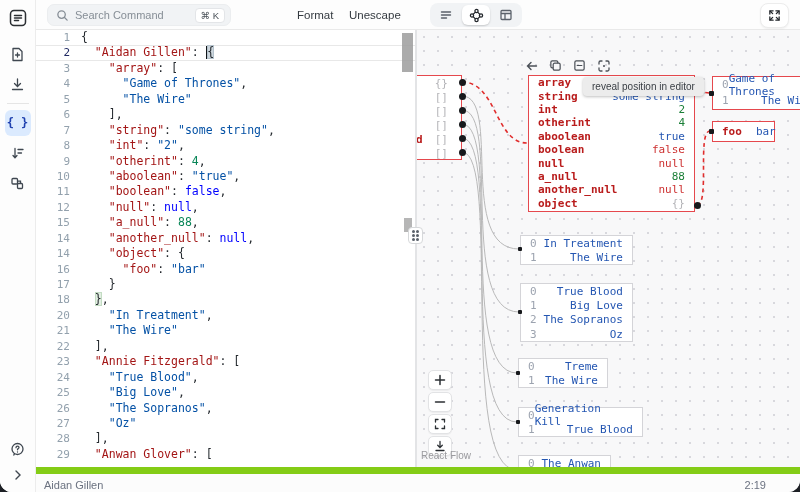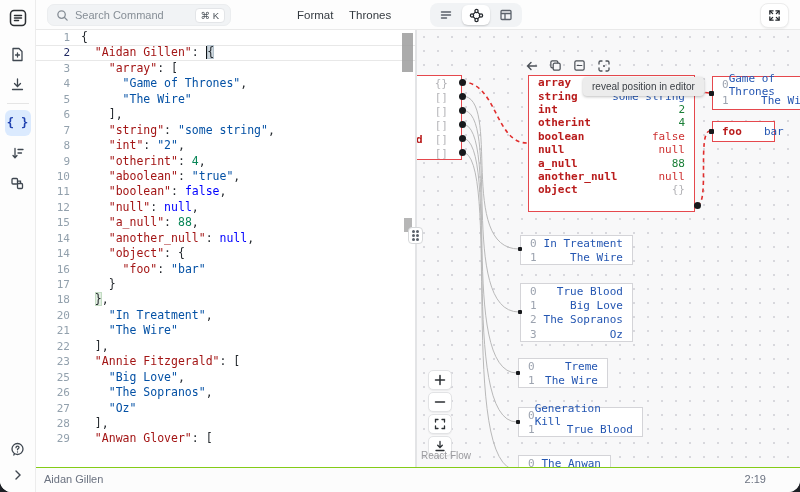--- a/index.html
+++ b/index.html
@@ -61,40 +61,40 @@
   .nidx { color:#9ca3af; }
   .nv-string { color:#2456b2; } .nv-number { color:#1a7f37; } .nv-null { color:#cd3131; }
   .nv-bool-f { color:#cd3131; } .nv-bool-t { color:#2456b2; } .nv-glyph { color:#b4b4b8; }
   #node-root { left:-90px; top:45px; width:135px; height:85px; }
   #node-root .nrow { height:14.16px; justify-content:flex-end; gap:12px; padding-right:13px; }
   #node-selected { left:111px; top:45px; width:167px; height:137px; }
   #node-selected .nrow { height:13.4px; }
   #node-array { left:295px; top:46px; width:112px; height:34px; }
   #node-array .nrow { height:15.5px; }
   #node-foo { left:295px; top:91px; width:63px; height:21px; }
-  #node-foo .nrow { height:18px; justify-content:flex-start; gap:22px; }
+  #node-foo .nrow { height:18px; justify-content:flex-start; gap:14px; }
   .child .nrow { height:14.4px; }
   #node-amy { left:103px; top:205px; width:113px; height:30px; }
   #node-annie { left:103px; top:253px; width:113px; height:59px; }
   #node-anwan { left:101px; top:328px; width:90px; height:30px; }
   #node-alexander { left:101px; top:377px; width:125px; height:30px; }
   #node-clarke { left:101px; top:425px; width:93px; height:30px; }
   .port { position:absolute; background:#17191c; border-radius:50%; z-index:6; }
   .port.sq { border-radius:1px; }
 
   .node-toolbar { position:absolute; left:107px; top:28px; display:flex; gap:9px; align-items:center; color:#4b5057; z-index:7; }
   .nt-btn { width:15px; height:15px; display:flex; align-items:center; justify-content:center; }
   .tooltip { position:absolute; left:166px; top:47px; height:19px; background:#ececec; border-radius:4px; box-shadow:0 1px 3px rgba(0,0,0,.25); font-size:10px; color:#3b4046; display:flex; align-items:center; padding:0 9px; z-index:10; white-space:nowrap; }
 
   .zoom-panel { position:absolute; left:11px; top:340px; display:flex; flex-direction:column; gap:2px; z-index:8; }
   .zoom-btn { width:24px; height:20px; background:#fff; border:1px solid #e2e3e5; border-radius:5px; box-shadow:0 1px 1px rgba(0,0,0,.05); display:flex; align-items:center; justify-content:center; color:#2b2f33; font-size:13px; }
   .rf-attribution { position:absolute; left:4px; bottom:6px; font-size:10px; color:#9b9b9f; z-index:8; }
 
   
-  .statusbar { position:absolute; left:0; right:0; bottom:0; height:25px; background:#fcfcfc; border-top:1px solid #84cc16; z-index:25; font-size:11px; color:#6b7280; }
+  .statusbar { position:absolute; left:0; right:0; bottom:0; height:25px; background:#fcfcfc; border-top:7px solid #84cc16; z-index:25; font-size:11px; color:#6b7280; }
   .sb-path { position:absolute; left:44px; top:5px; }
   .sb-pos { position:absolute; right:34px; top:5px; }
 </style>
 </head>
 <body>
 
 <div class="app">
 
   <div class="sidebar">
     <div class="sb-icon sb-logo">
@@ -150,21 +150,21 @@
   <div class="header">
     <div class="search-bar">
       <svg width="13" height="13" viewBox="0 0 14 14" fill="none" stroke="#868e96" stroke-width="1.4" stroke-linecap="round">
           <circle cx="6" cy="6" r="4"></circle>
           <path d="M9.2 9.2L12 12"></path>
         </svg>
       <span class="ph">Search Command</span>
       <span class="kbd">⌘ K</span>
     </div>
     <div class="hbtn format">Format</div>
-    <div class="hbtn unescape">Thrones</div>
+    <div class="hbtn unescape">Unescape</div>
 
     <div class="seg">
       <div class="seg-btn">
         <svg width="14" height="14" viewBox="0 0 14 14" fill="none" stroke="currentColor" stroke-width="1.4" stroke-linecap="round">
             <path d="M2.5 4h9M2.5 7h9M2.5 10h5"></path>
           </svg>
       </div>
       <div class="seg-btn active">
         <svg width="15" height="15" viewBox="0 0 15 15" fill="none" stroke="currentColor" stroke-width="1.3">
             <circle cx="7.5" cy="3" r="1.6"></circle>
@@ -207,20 +207,21 @@
         <div class="editor-line"><span class="line-number">15</span><span class="line-code"><span>    </span><span class="tok-k">"a_null"</span><span class="tok-p">: </span><span class="tok-n">88</span><span class="tok-p">,</span></span></div>
         <div class="editor-line"><span class="line-number">14</span><span class="line-code"><span>    </span><span class="tok-k">"another_null"</span><span class="tok-p">: </span><span class="tok-kw">null</span><span class="tok-p">,</span></span></div>
         <div class="editor-line"><span class="line-number">14</span><span class="line-code"><span>    </span><span class="tok-k">"object"</span><span class="tok-p">: {</span></span></div>
         <div class="editor-line"><span class="line-number">16</span><span class="line-code"><span>      </span><span class="tok-k">"foo"</span><span class="tok-p">: </span><span class="tok-s">"bar"</span></span></div>
         <div class="editor-line"><span class="line-number">17</span><span class="line-code"><span>    </span><span class="tok-p">}</span></span></div>
         <div class="editor-line"><span class="line-number">18</span><span class="line-code"><span>  </span><span class="tok-pm2">}</span><span class="tok-p">,</span></span></div>
         <div class="editor-line"><span class="line-number">20</span><span class="line-code"><span>    </span><span class="tok-s">"In Treatment"</span><span class="tok-p">,</span></span></div>
         <div class="editor-line"><span class="line-number">21</span><span class="line-code"><span>    </span><span class="tok-s">"The Wire"</span></span></div>
         <div class="editor-line"><span class="line-number">22</span><span class="line-code"><span>  </span><span class="tok-p">],</span></span></div>
         <div class="editor-line"><span class="line-number">23</span><span class="line-code"><span>  </span><span class="tok-k">"Annie Fitzgerald"</span><span class="tok-p">: [</span></span></div>
+        <div class="editor-line"><span class="line-number">24</span><span class="line-code"><span>    </span><span class="tok-s">"True Blood"</span><span class="tok-p">,</span></span></div>
         <div class="editor-line"><span class="line-number">25</span><span class="line-code"><span>    </span><span class="tok-s">"Big Love"</span><span class="tok-p">,</span></span></div>
         <div class="editor-line"><span class="line-number">26</span><span class="line-code"><span>    </span><span class="tok-s">"The Sopranos"</span><span class="tok-p">,</span></span></div>
         <div class="editor-line"><span class="line-number">27</span><span class="line-code"><span>    </span><span class="tok-s">"Oz"</span></span></div>
         <div class="editor-line"><span class="line-number">28</span><span class="line-code"><span>  </span><span class="tok-p">],</span></span></div>
         <div class="editor-line"><span class="line-number">29</span><span class="line-code"><span>  </span><span class="tok-k">"Anwan Glover"</span><span class="tok-p">: [</span></span></div>
       </div>
     <div class="ed-scrollbar"></div>
     <div class="ed-marker"></div>
   </div>
 
@@ -281,20 +282,24 @@
           <span class="nkey">string</span>
           <span class="nv-string">some string</span>
         </div>
         <div class="nrow">
           <span class="nkey">int</span>
           <span class="nv-number">2</span>
         </div>
         <div class="nrow">
           <span class="nkey">otherint</span>
           <span class="nv-number">4</span>
+        </div>
+        <div class="nrow">
+          <span class="nkey">aboolean</span>
+          <span class="nv-bool-t">true</span>
         </div>
         <div class="nrow">
           <span class="nkey">boolean</span>
           <span class="nv-bool-f">false</span>
         </div>
         <div class="nrow">
           <span class="nkey">null</span>
           <span class="nv-null">null</span>
         </div>
         <div class="nrow">

